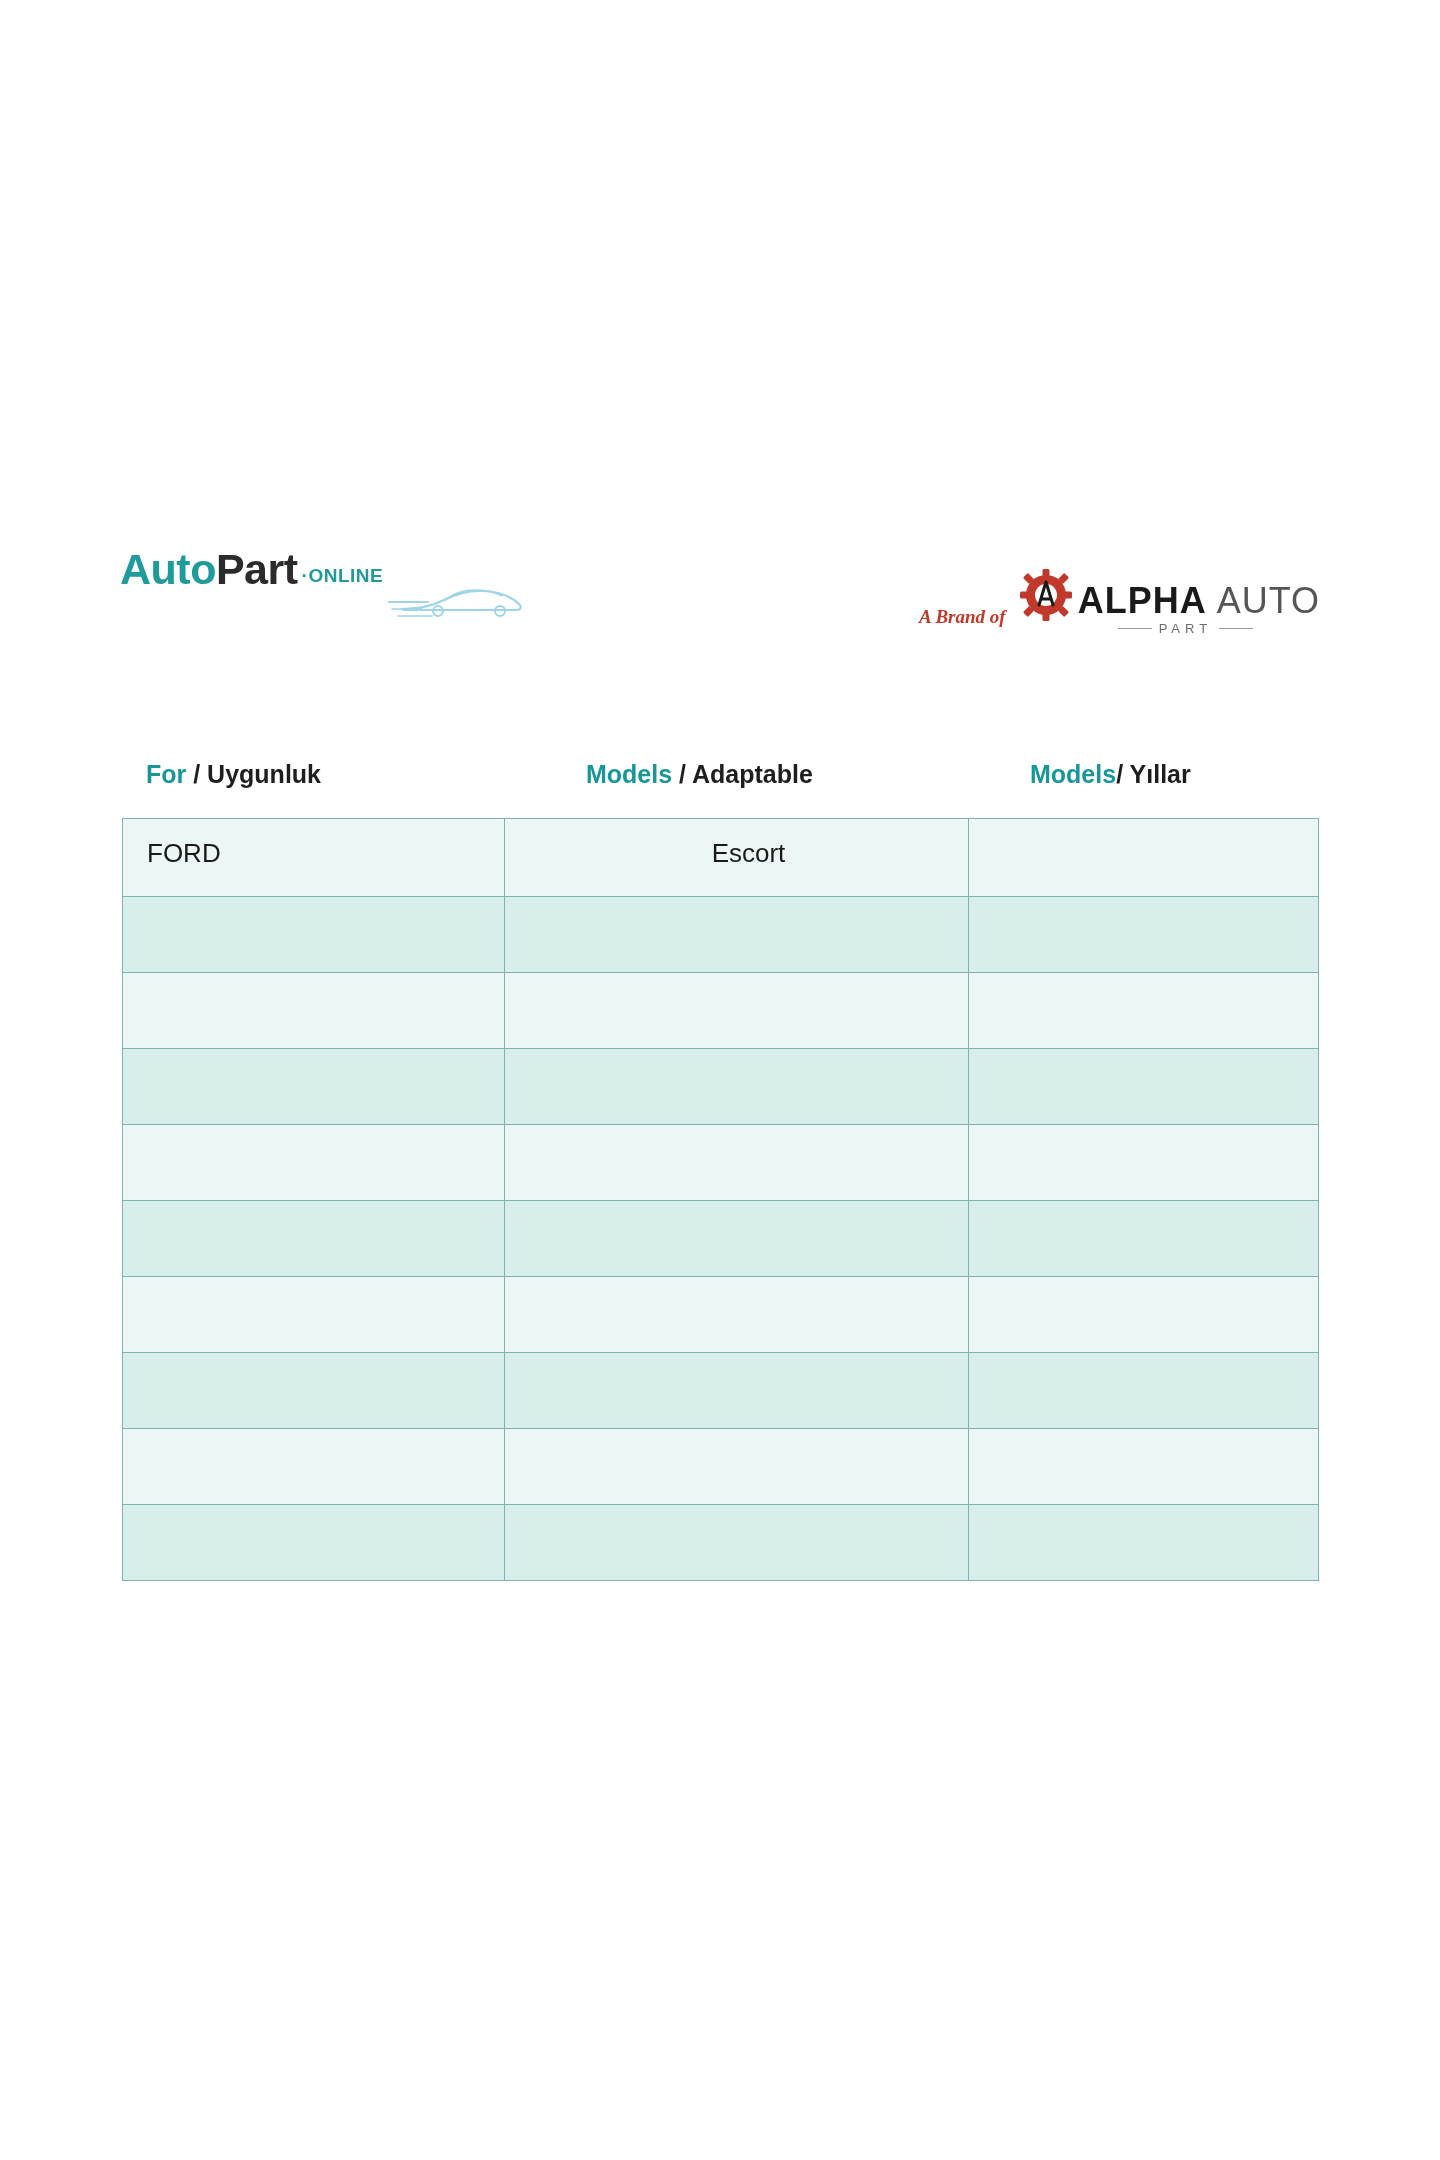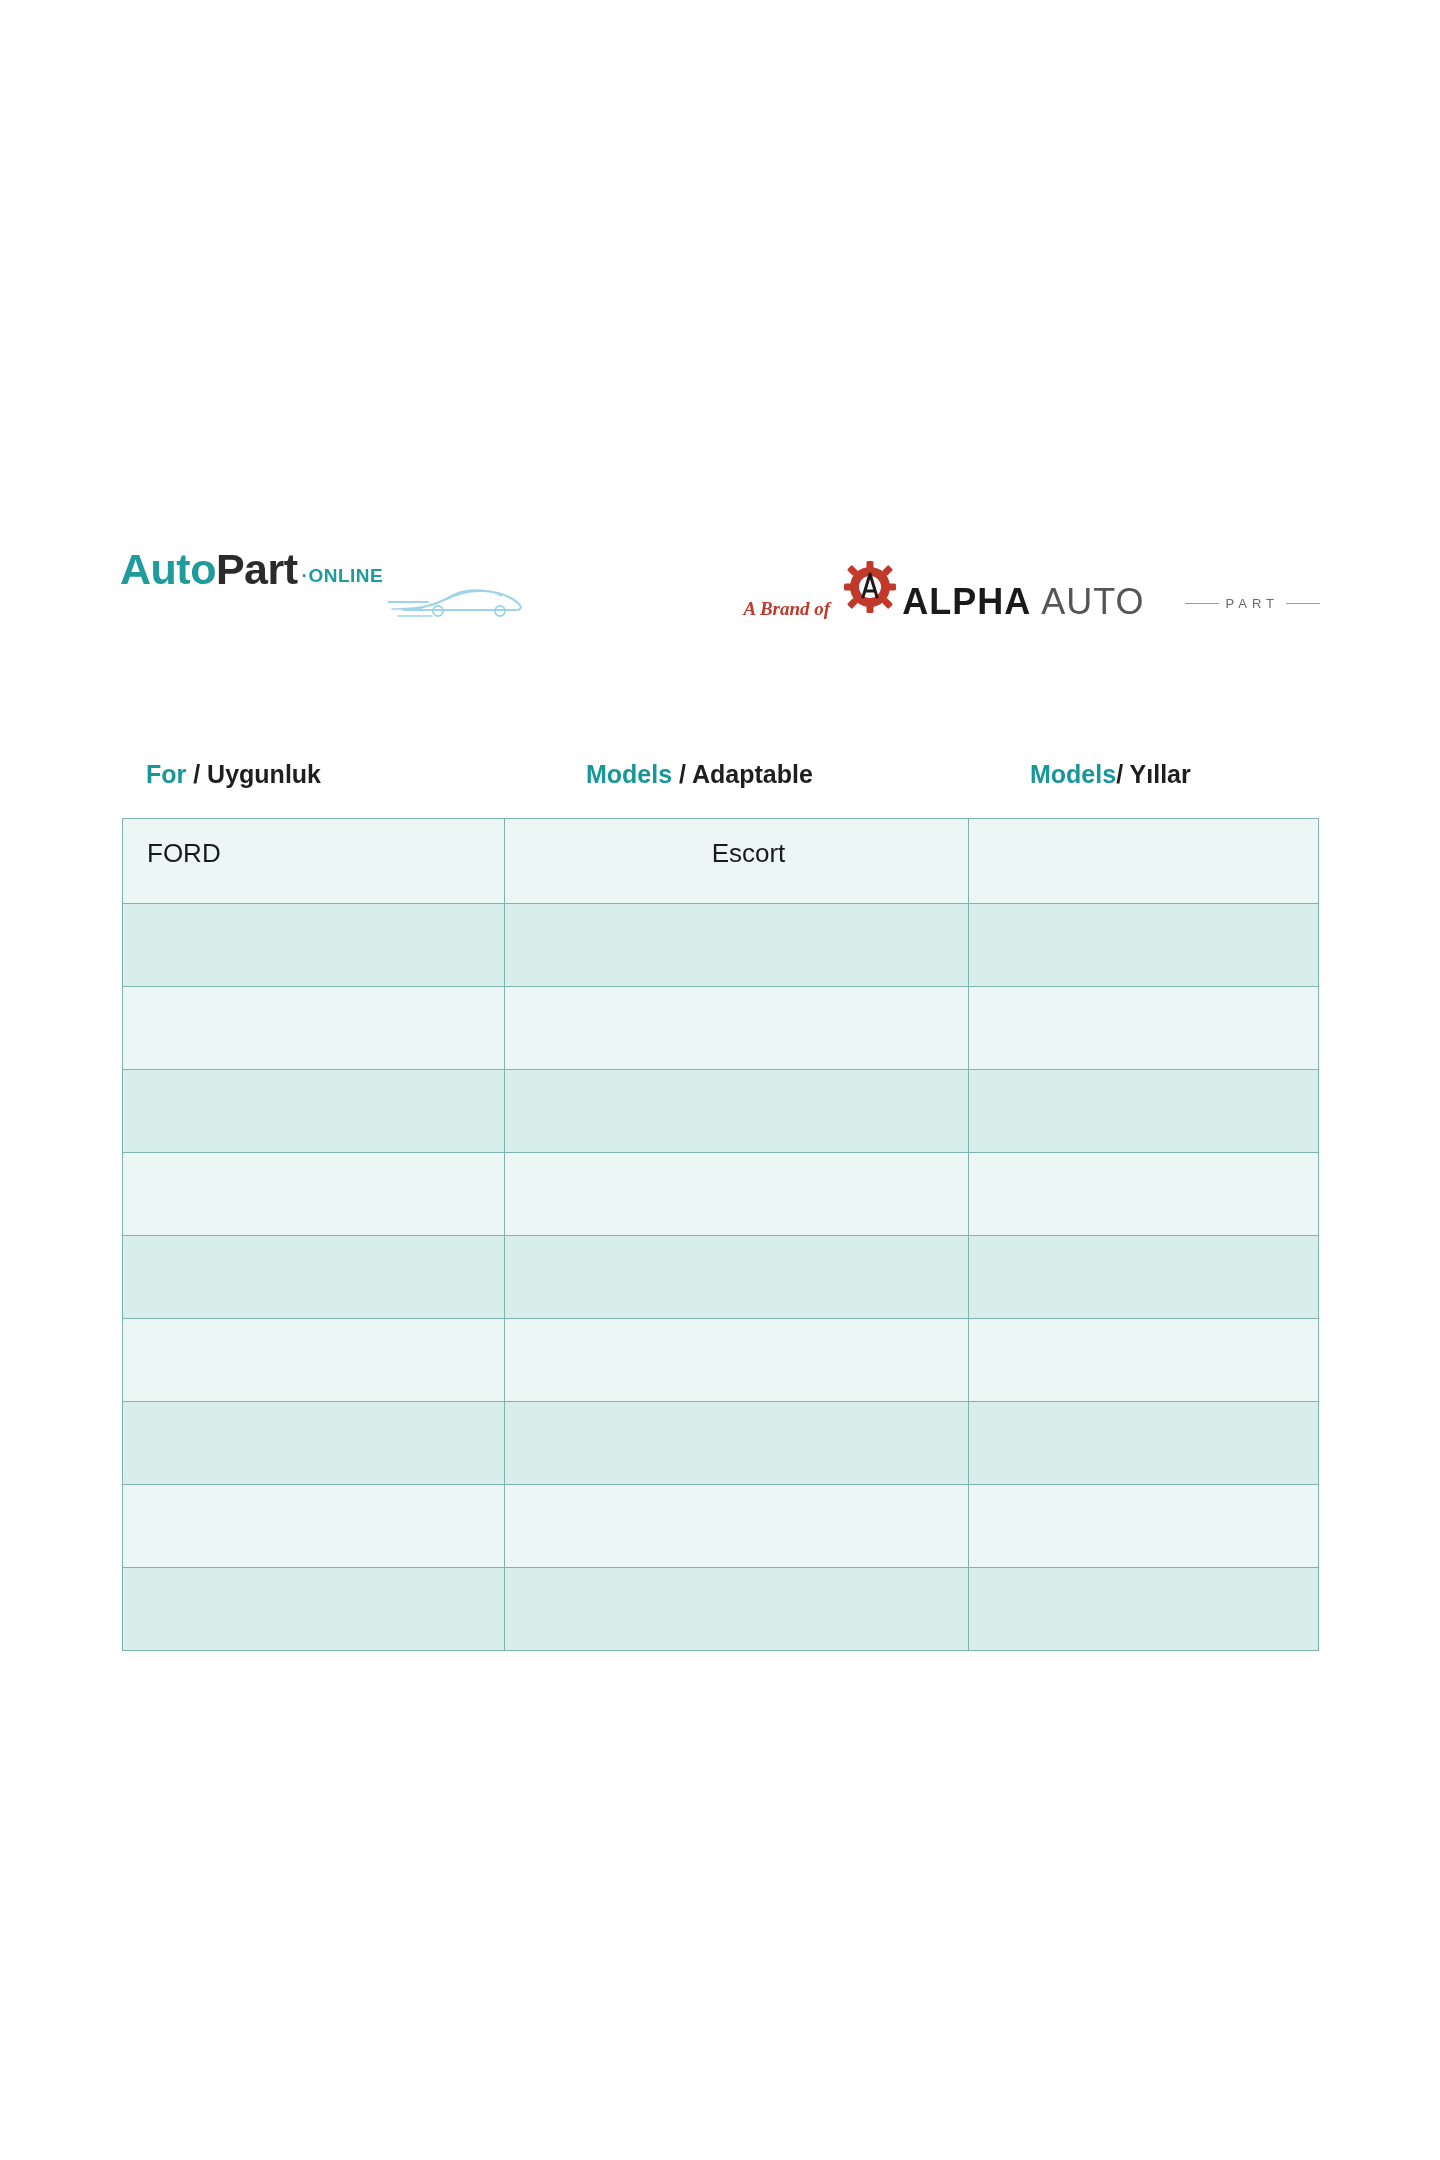--- a/index.html
+++ b/index.html
@@ -95,20 +95,21 @@
 
   .gear-mark {
     position: relative;
     width: 52px;
     height: 52px;
     flex: 0 0 auto;
   }
 
   .alpha-text-wrap {
     display: flex;
+    flex-direction: column;
     line-height: 1;
     margin-top: 29px;
   }
   .alpha-row {
     display: flex;
     align-items: baseline;
     gap: 10px;
   }
   .alpha-alpha {
     font-family: "Liberation Sans", sans-serif;
@@ -181,21 +182,21 @@
     position: absolute;
     left: 122px;
     top: 818px;
     width: 1196px;
     border-collapse: collapse;
     table-layout: fixed;
   }
   .table td {
     border: 1px solid #7fb3ad;
     height: 66px;
-    padding: 0 0 16px 24px;
+    padding: 0 0 9px 24px;
     font-size: 26px;
     color: #1a1a1a;
     vertical-align: middle;
   }
   .table col.c1 { width: 382px; }
   .table col.c2 { width: 464px; }
   .table col.c3 { width: 350px; }
 
   .table tr.light td { background: #ecf7f5; }
   .table tr.dark  td { background: #d7eeea; }

